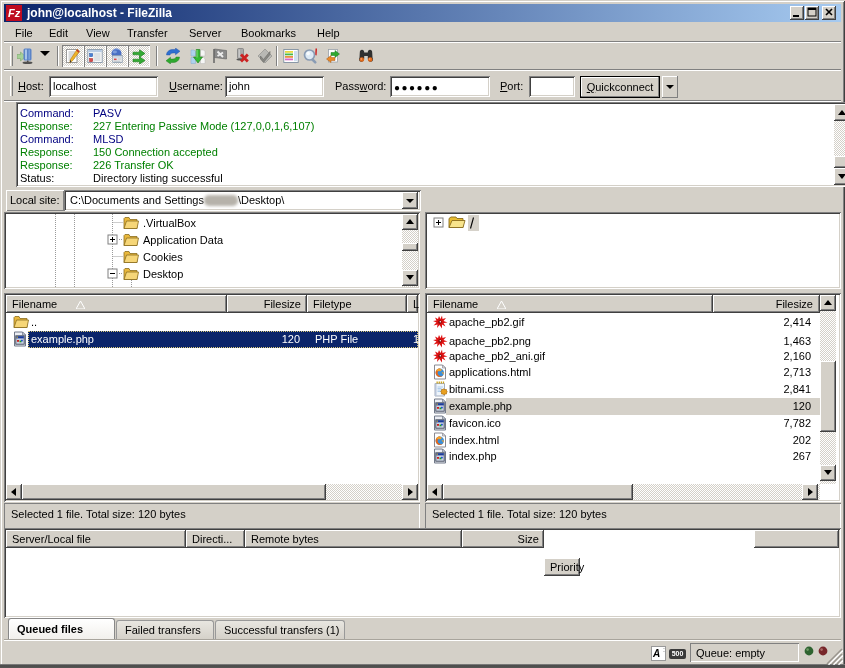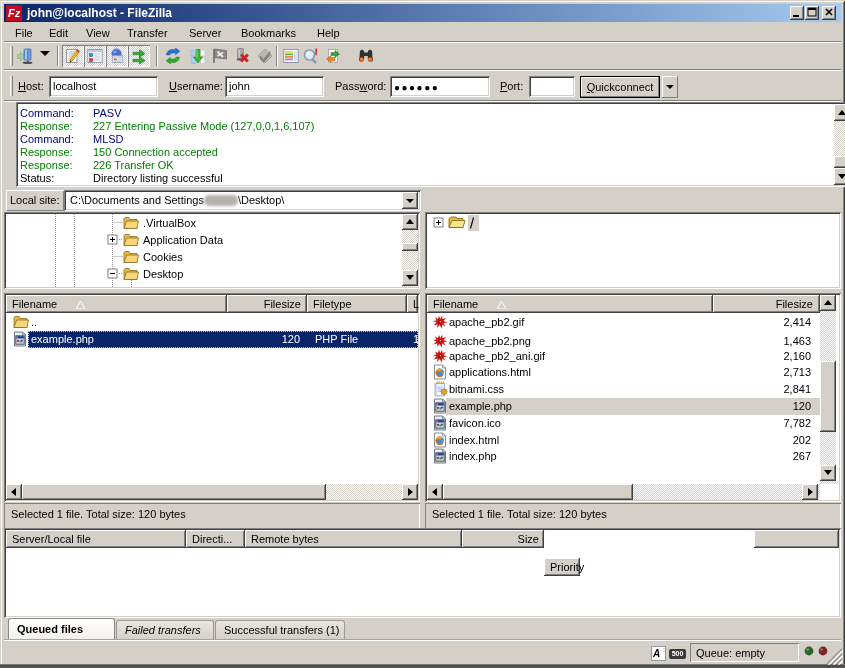--- a/index.html
+++ b/index.html
@@ -484,21 +484,21 @@
     <div class="hdrcell" style="left:2px;top:2px;width:180px;">Server/Local file</div>
     <div class="hdrcell" style="left:182px;top:2px;width:59px;">Directi...</div>
     <div class="hdrcell" style="left:241px;top:2px;width:217px;">Remote bytes</div>
     <div class="hdrcell" style="left:458px;top:2px;width:82px;text-align:right;padding-right:5px;">Size</div>
     <div class="hdrcell" style="left:540px;top:2px;width:36px;margin-top:28px;">Priority</div>
     <div class="hdrcell" style="left:750px;top:2px;width:85px;"></div>
   </div>
 
   <div class="abs" style="left:4px;top:618px;width:837px;height:21px;">
     <div class="abs" style="left:4px;top:0px;width:107px;height:21px;background:linear-gradient(#ffffff,#f2f0ec);border:1px solid #888;border-bottom:none;border-radius:3px 3px 0 0;box-shadow:inset 1px 1px 0 #fff;font-weight:bold;padding:4px 0 0 8px;">Queued files</div>
-    <div class="abs" style="left:112px;top:2px;width:98px;height:19px;background:linear-gradient(#e8e6e0,#d4d0c8);border:1px solid #999;border-bottom:none;border-radius:3px 3px 0 0;padding:3px 0 16px 8px;font-style:italic;">Failed transfers</div>
+    <div class="abs" style="left:112px;top:2px;width:98px;height:19px;background:linear-gradient(#e8e6e0,#d4d0c8);border:1px solid #999;border-bottom:none;border-radius:3px 3px 0 0;padding:3px 0 16px 8px;">Failed transfers</div>
     <div class="abs" style="left:211px;top:2px;width:130px;height:19px;background:linear-gradient(#e8e6e0,#d4d0c8);border:1px solid #999;border-bottom:none;border-radius:3px 3px 0 0;padding:3px 0 0 8px;">Successful transfers (1)</div>
   </div>
 
   <div class="abs" style="left:4px;top:639px;width:837px;height:2px;border-top:1px solid #a8a49c;border-bottom:1px solid #fff;"></div>
   <div class="abs" style="left:4px;top:641px;width:837px;height:23px;">
     <div class="abs" style="left:647px;top:5px;width:15px;height:15px;background:#fff;border:1px solid #999;">
       <span style="position:absolute;left:1px;top:1px;font-size:10px;font-weight:bold;font-style:italic;">A</span>
       <span style="position:absolute;right:0px;top:-1px;font-size:7px;color:#555;">:</span>
     </div>
     <div class="abs" style="left:665px;top:8px;width:17px;height:10px;background:#3a3a3a;border-radius:2px;color:#fff;font-size:7px;font-weight:bold;text-align:center;line-height:10px;">500</div>

